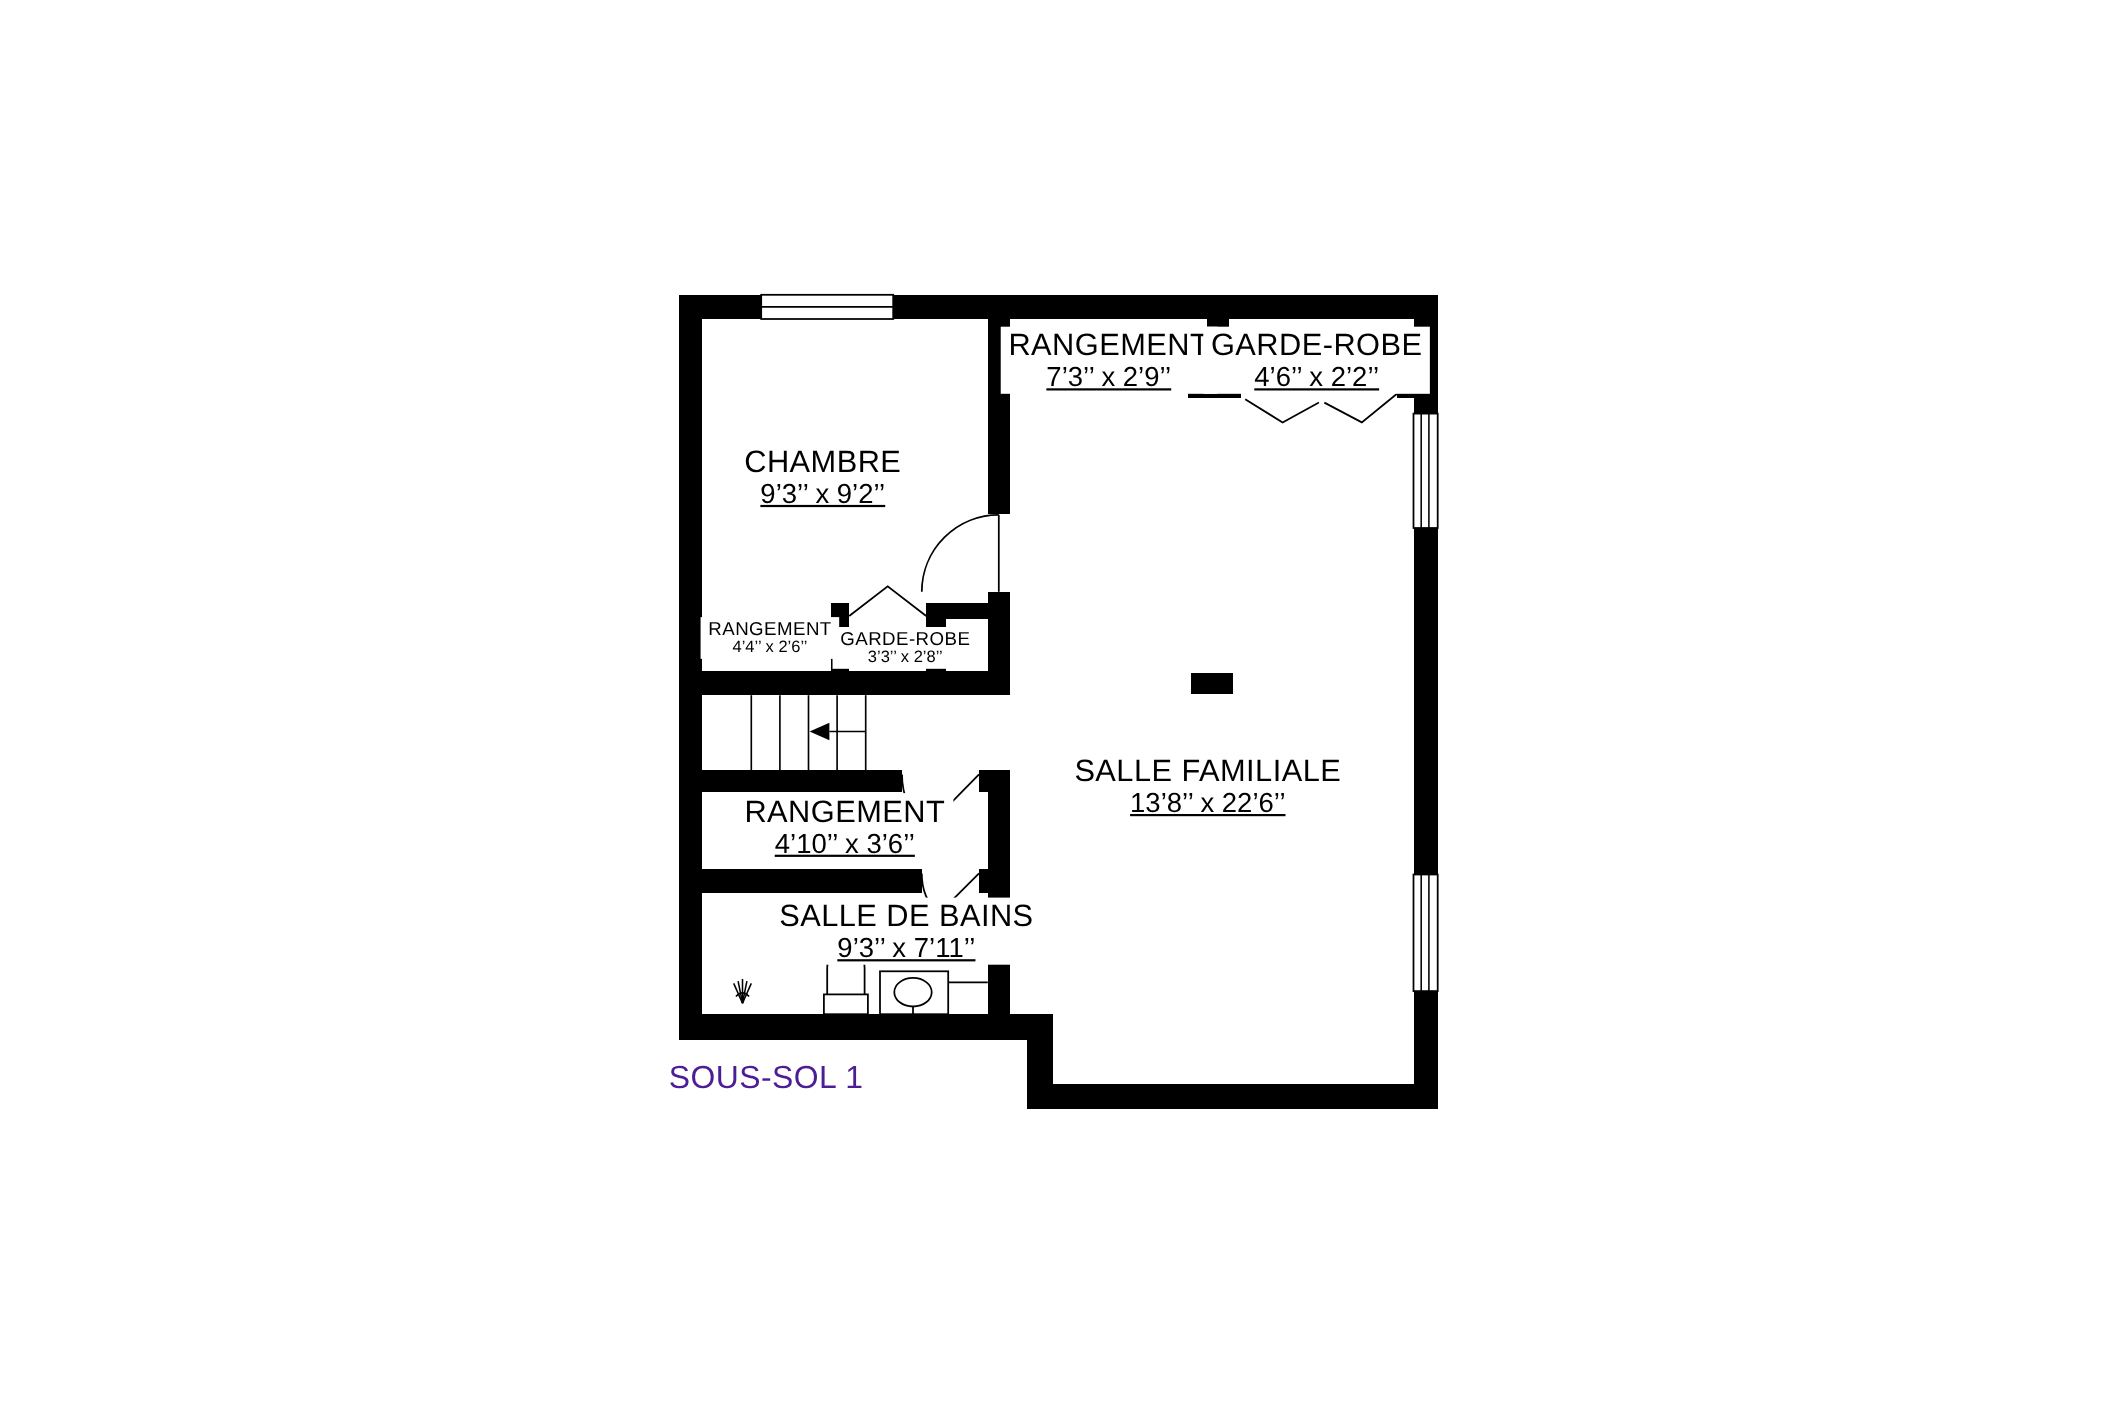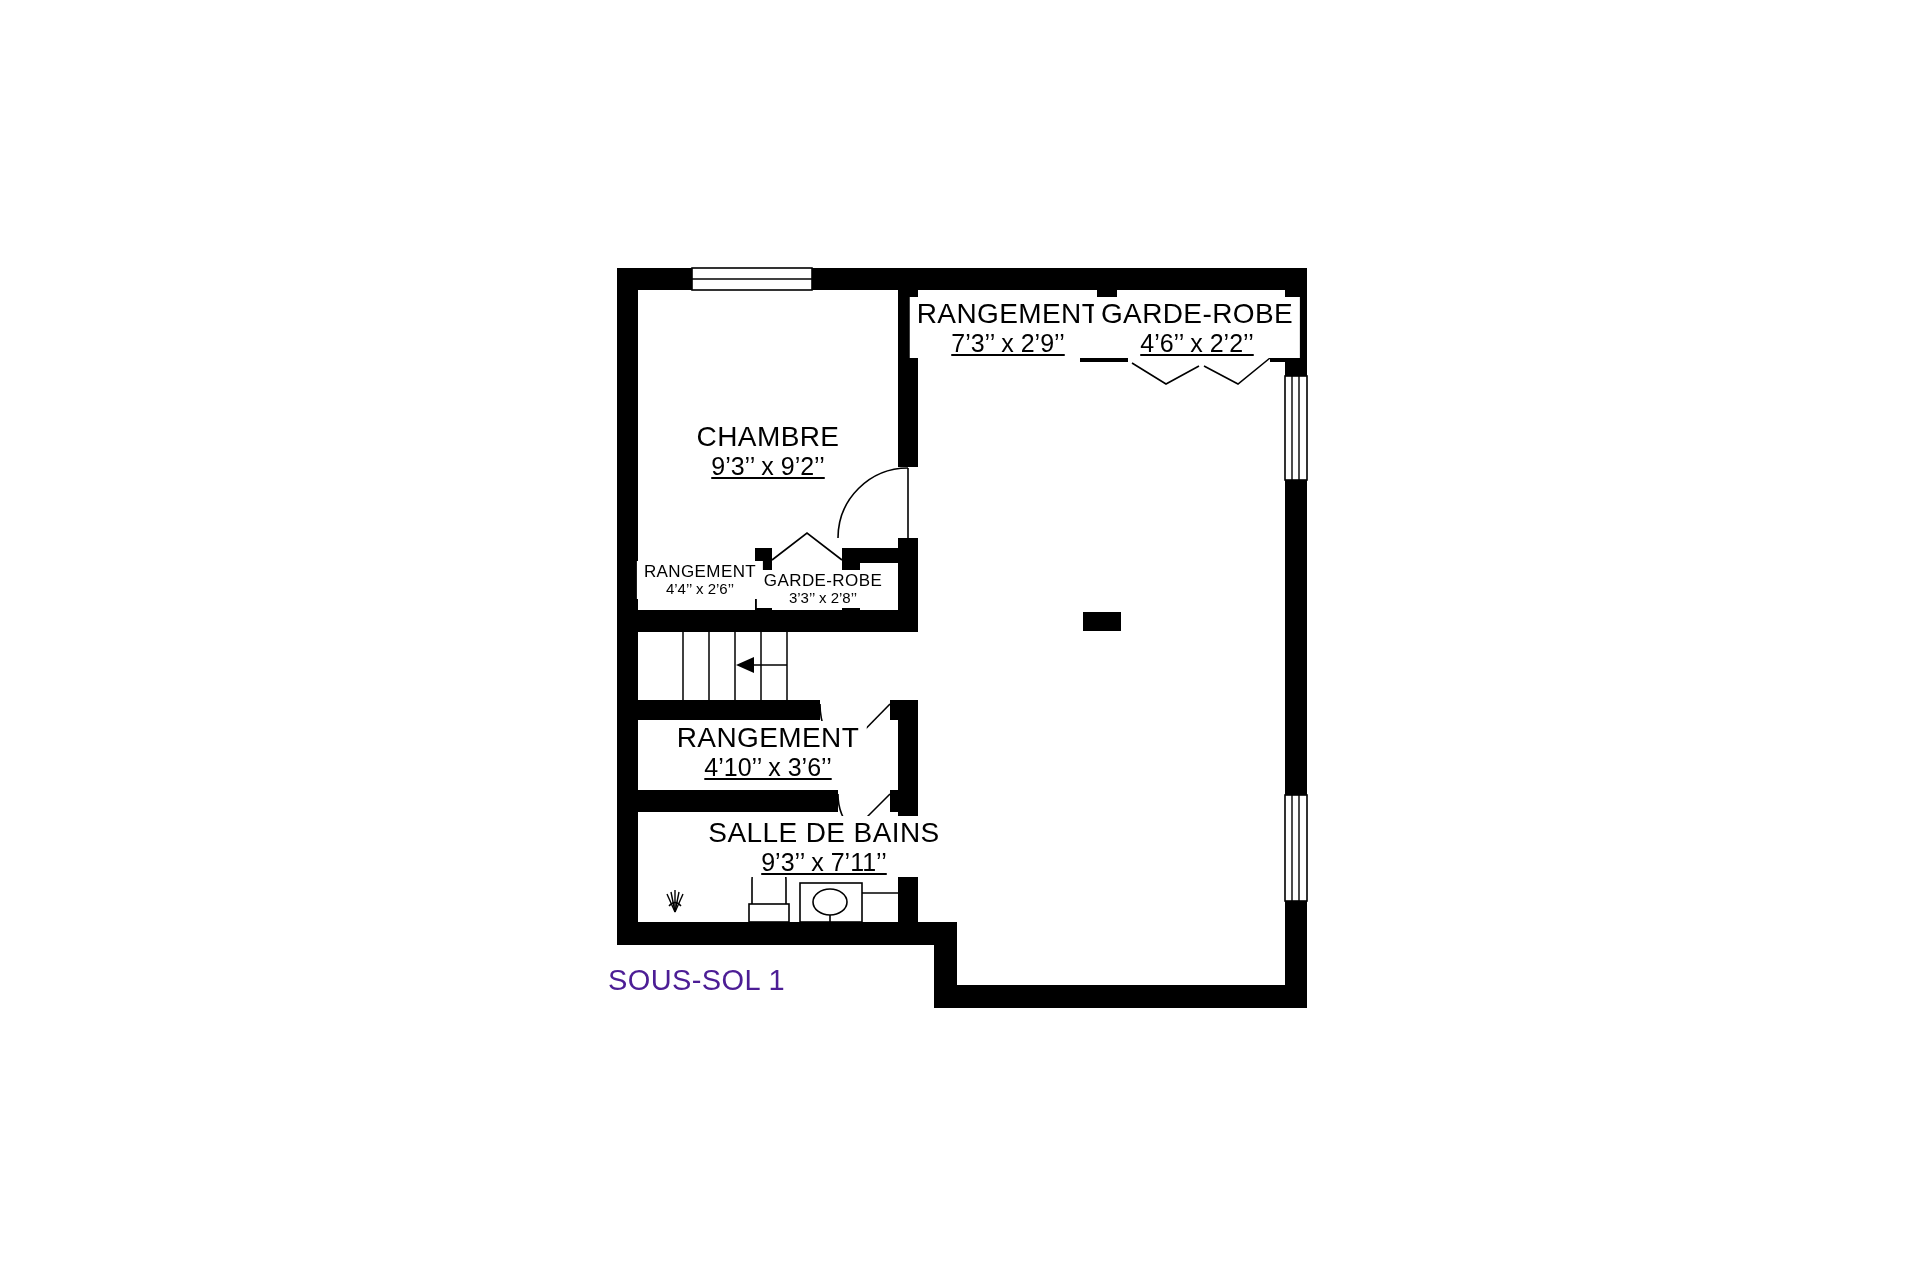--- a/index.html
+++ b/index.html
@@ -28,21 +28,21 @@
   .room-label.sm .name{font-size:17px;}
   .room-label.sm .dims{font-size:15px;}
   #floor-label{
     position:absolute;
     left:608px;top:964px;
     font-size:29px;color:#4c1d95;
     letter-spacing:.4px;
     z-index:2;white-space:nowrap;
   }
   
-  #lbl-chambre            {left:768px;  top:403px;margin-top:17px;}
+  #lbl-chambre            {left:748px;  top:403px;}
   #lbl-rangement-haut     {left:1008px; top:297px;}
   #lbl-garde-robe-haut    {left:1197px; top:297px;}
   #lbl-rangement-chambre  {left:700px;  top:561px;}
   #lbl-garde-robe-chambre {left:823px;  top:570px;}
   #lbl-salle-familiale    {left:1098px; top:684px;}
   #lbl-rangement-bas      {left:768px;  top:721px;}
   #lbl-salle-de-bains     {left:780px;  top:816px;margin-left:44px;}
 </style>
 </head>
 <body>
@@ -171,20 +171,24 @@
   <div class="room-label sm" id="lbl-rangement-chambre">
     <div class="name">RANGEMENT</div>
     <div class="dims">4’4’’ x 2’6’’</div>
   </div>
 
   <div class="room-label sm" id="lbl-garde-robe-chambre">
     <div class="name">GARDE-ROBE</div>
     <div class="dims">3’3’’ x 2’8’’</div>
   </div>
 
+  <div class="room-label lg" id="lbl-salle-familiale">
+    <div class="name">SALLE FAMILIALE</div>
+    <div class="dims">13’8’’ x 22’6’’</div>
+  </div>
 
   <div class="room-label lg" id="lbl-rangement-bas">
     <div class="name">RANGEMENT</div>
     <div class="dims">4’10’’ x 3’6’’</div>
   </div>
 
   <div class="room-label lg" id="lbl-salle-de-bains">
     <div class="name">SALLE DE BAINS</div>
     <div class="dims">9’3’’ x 7’11’’</div>
   </div>

